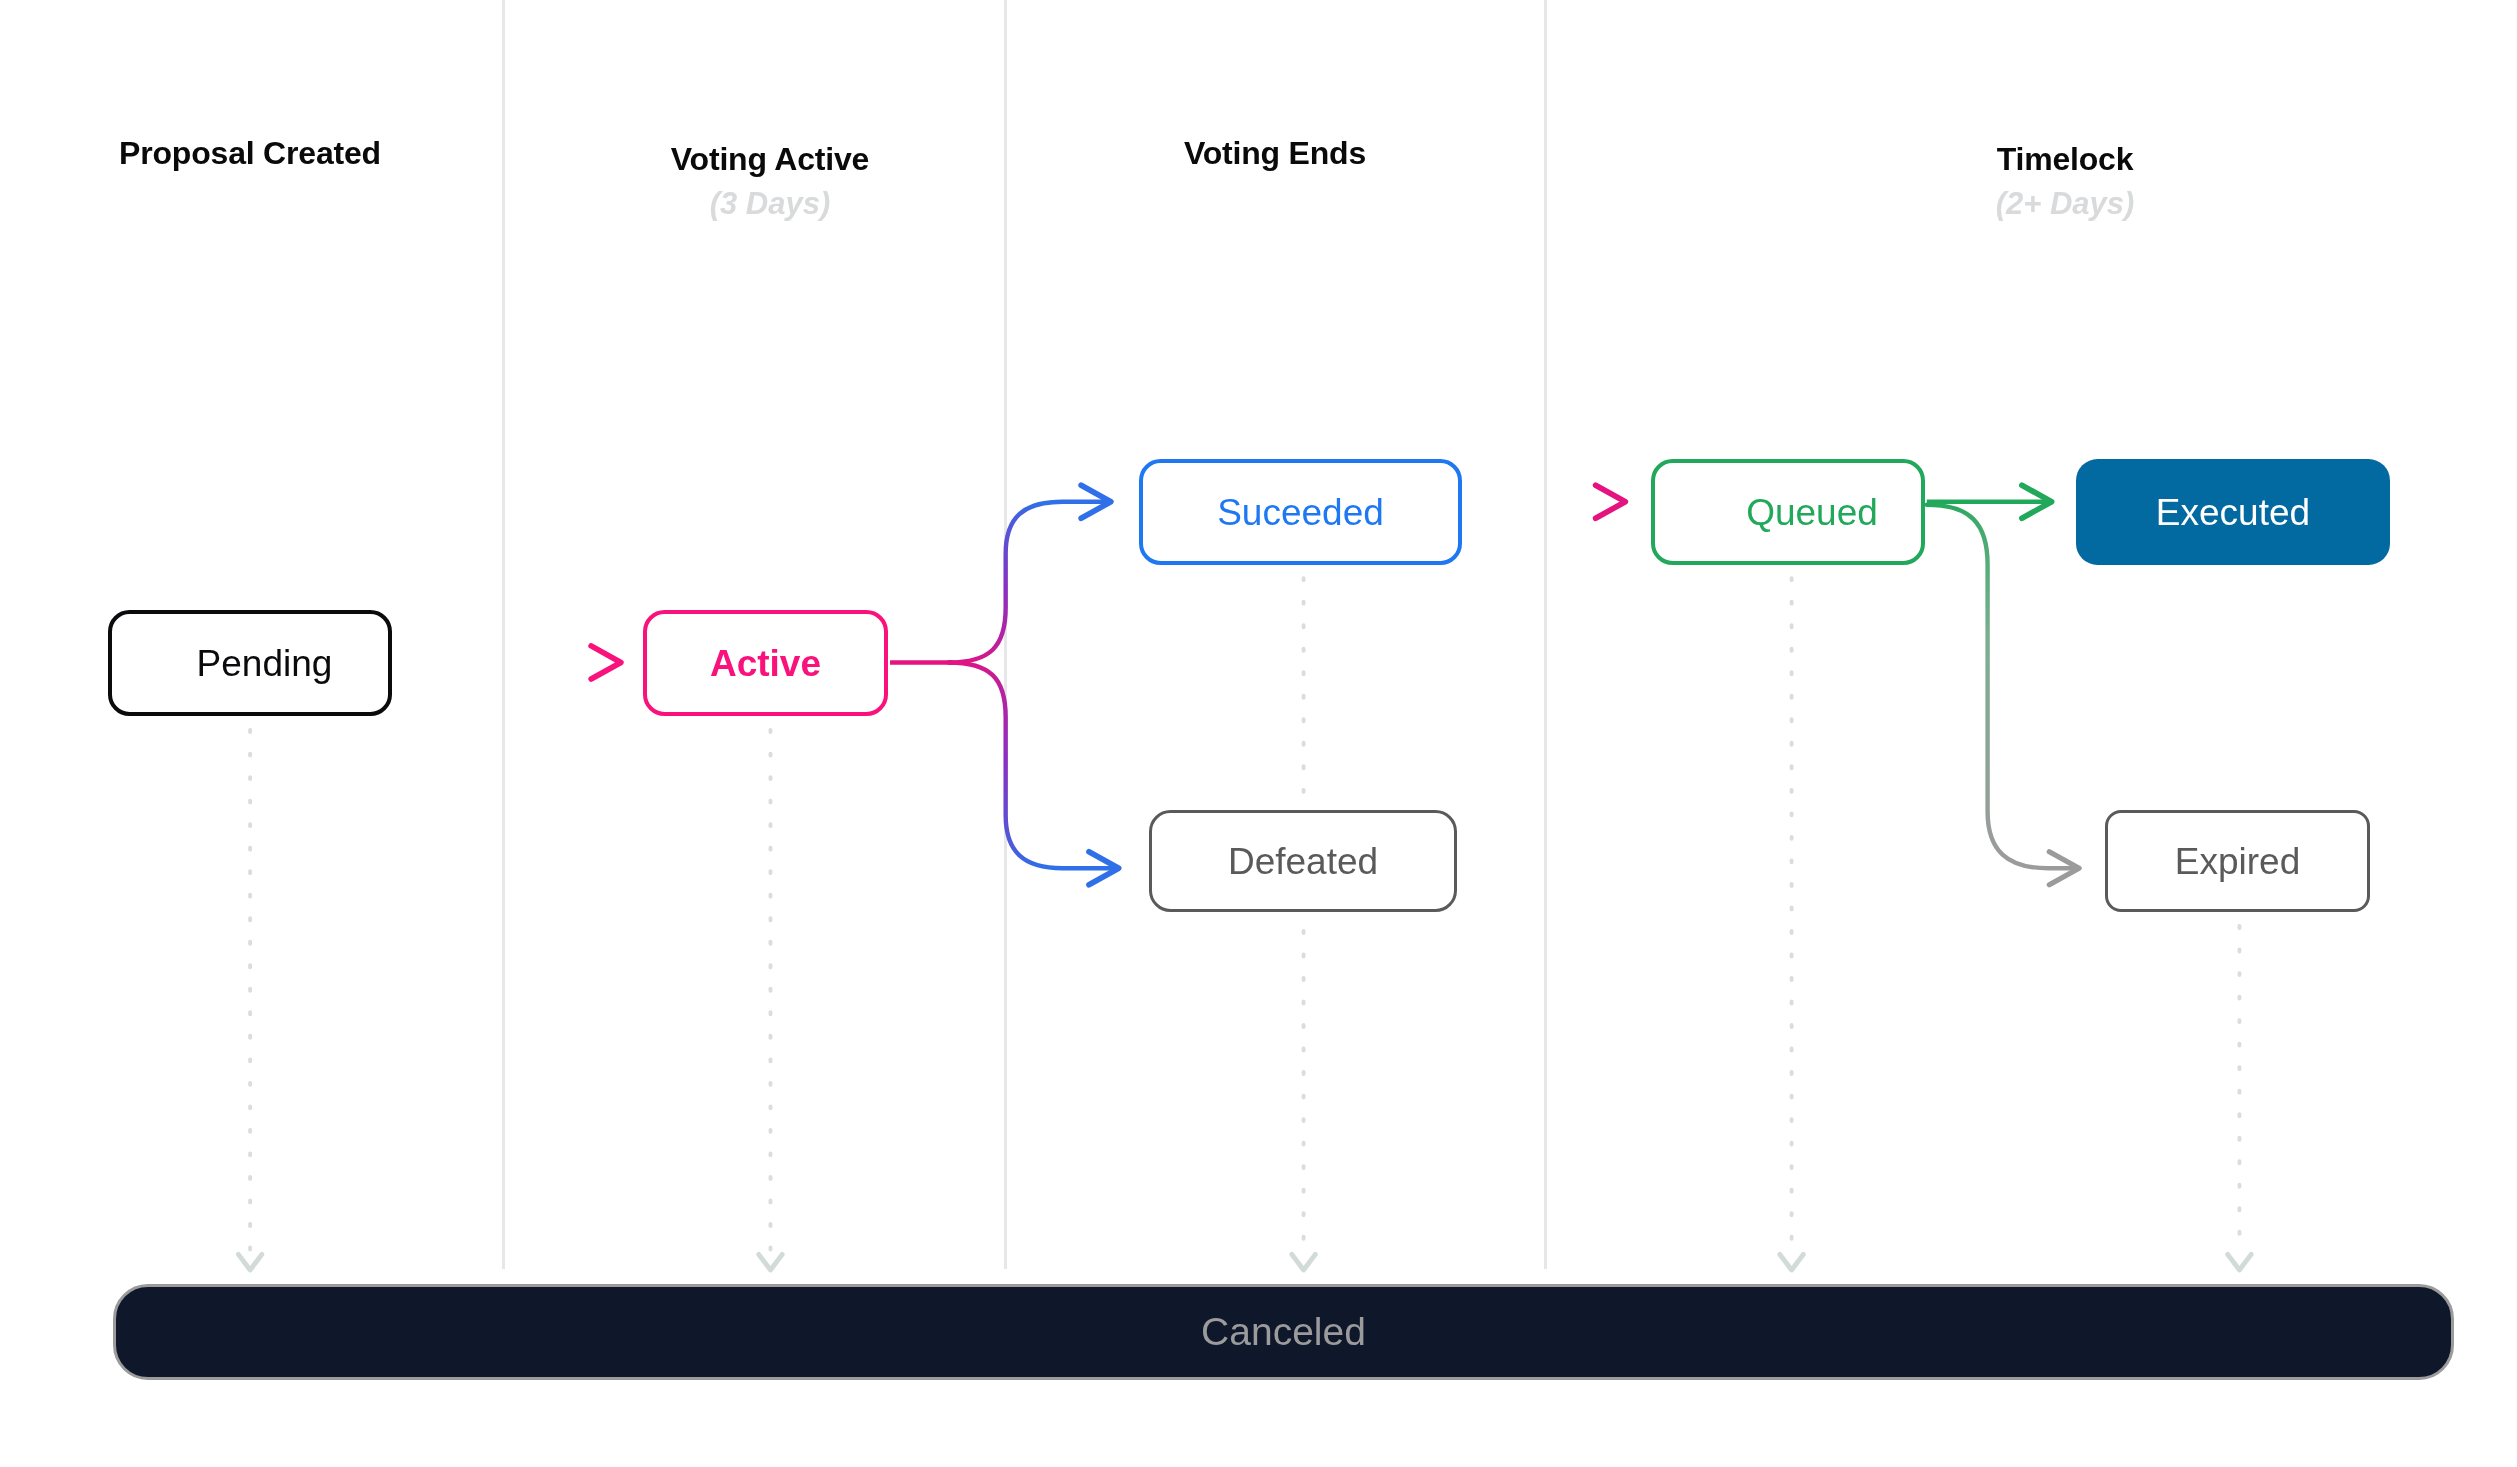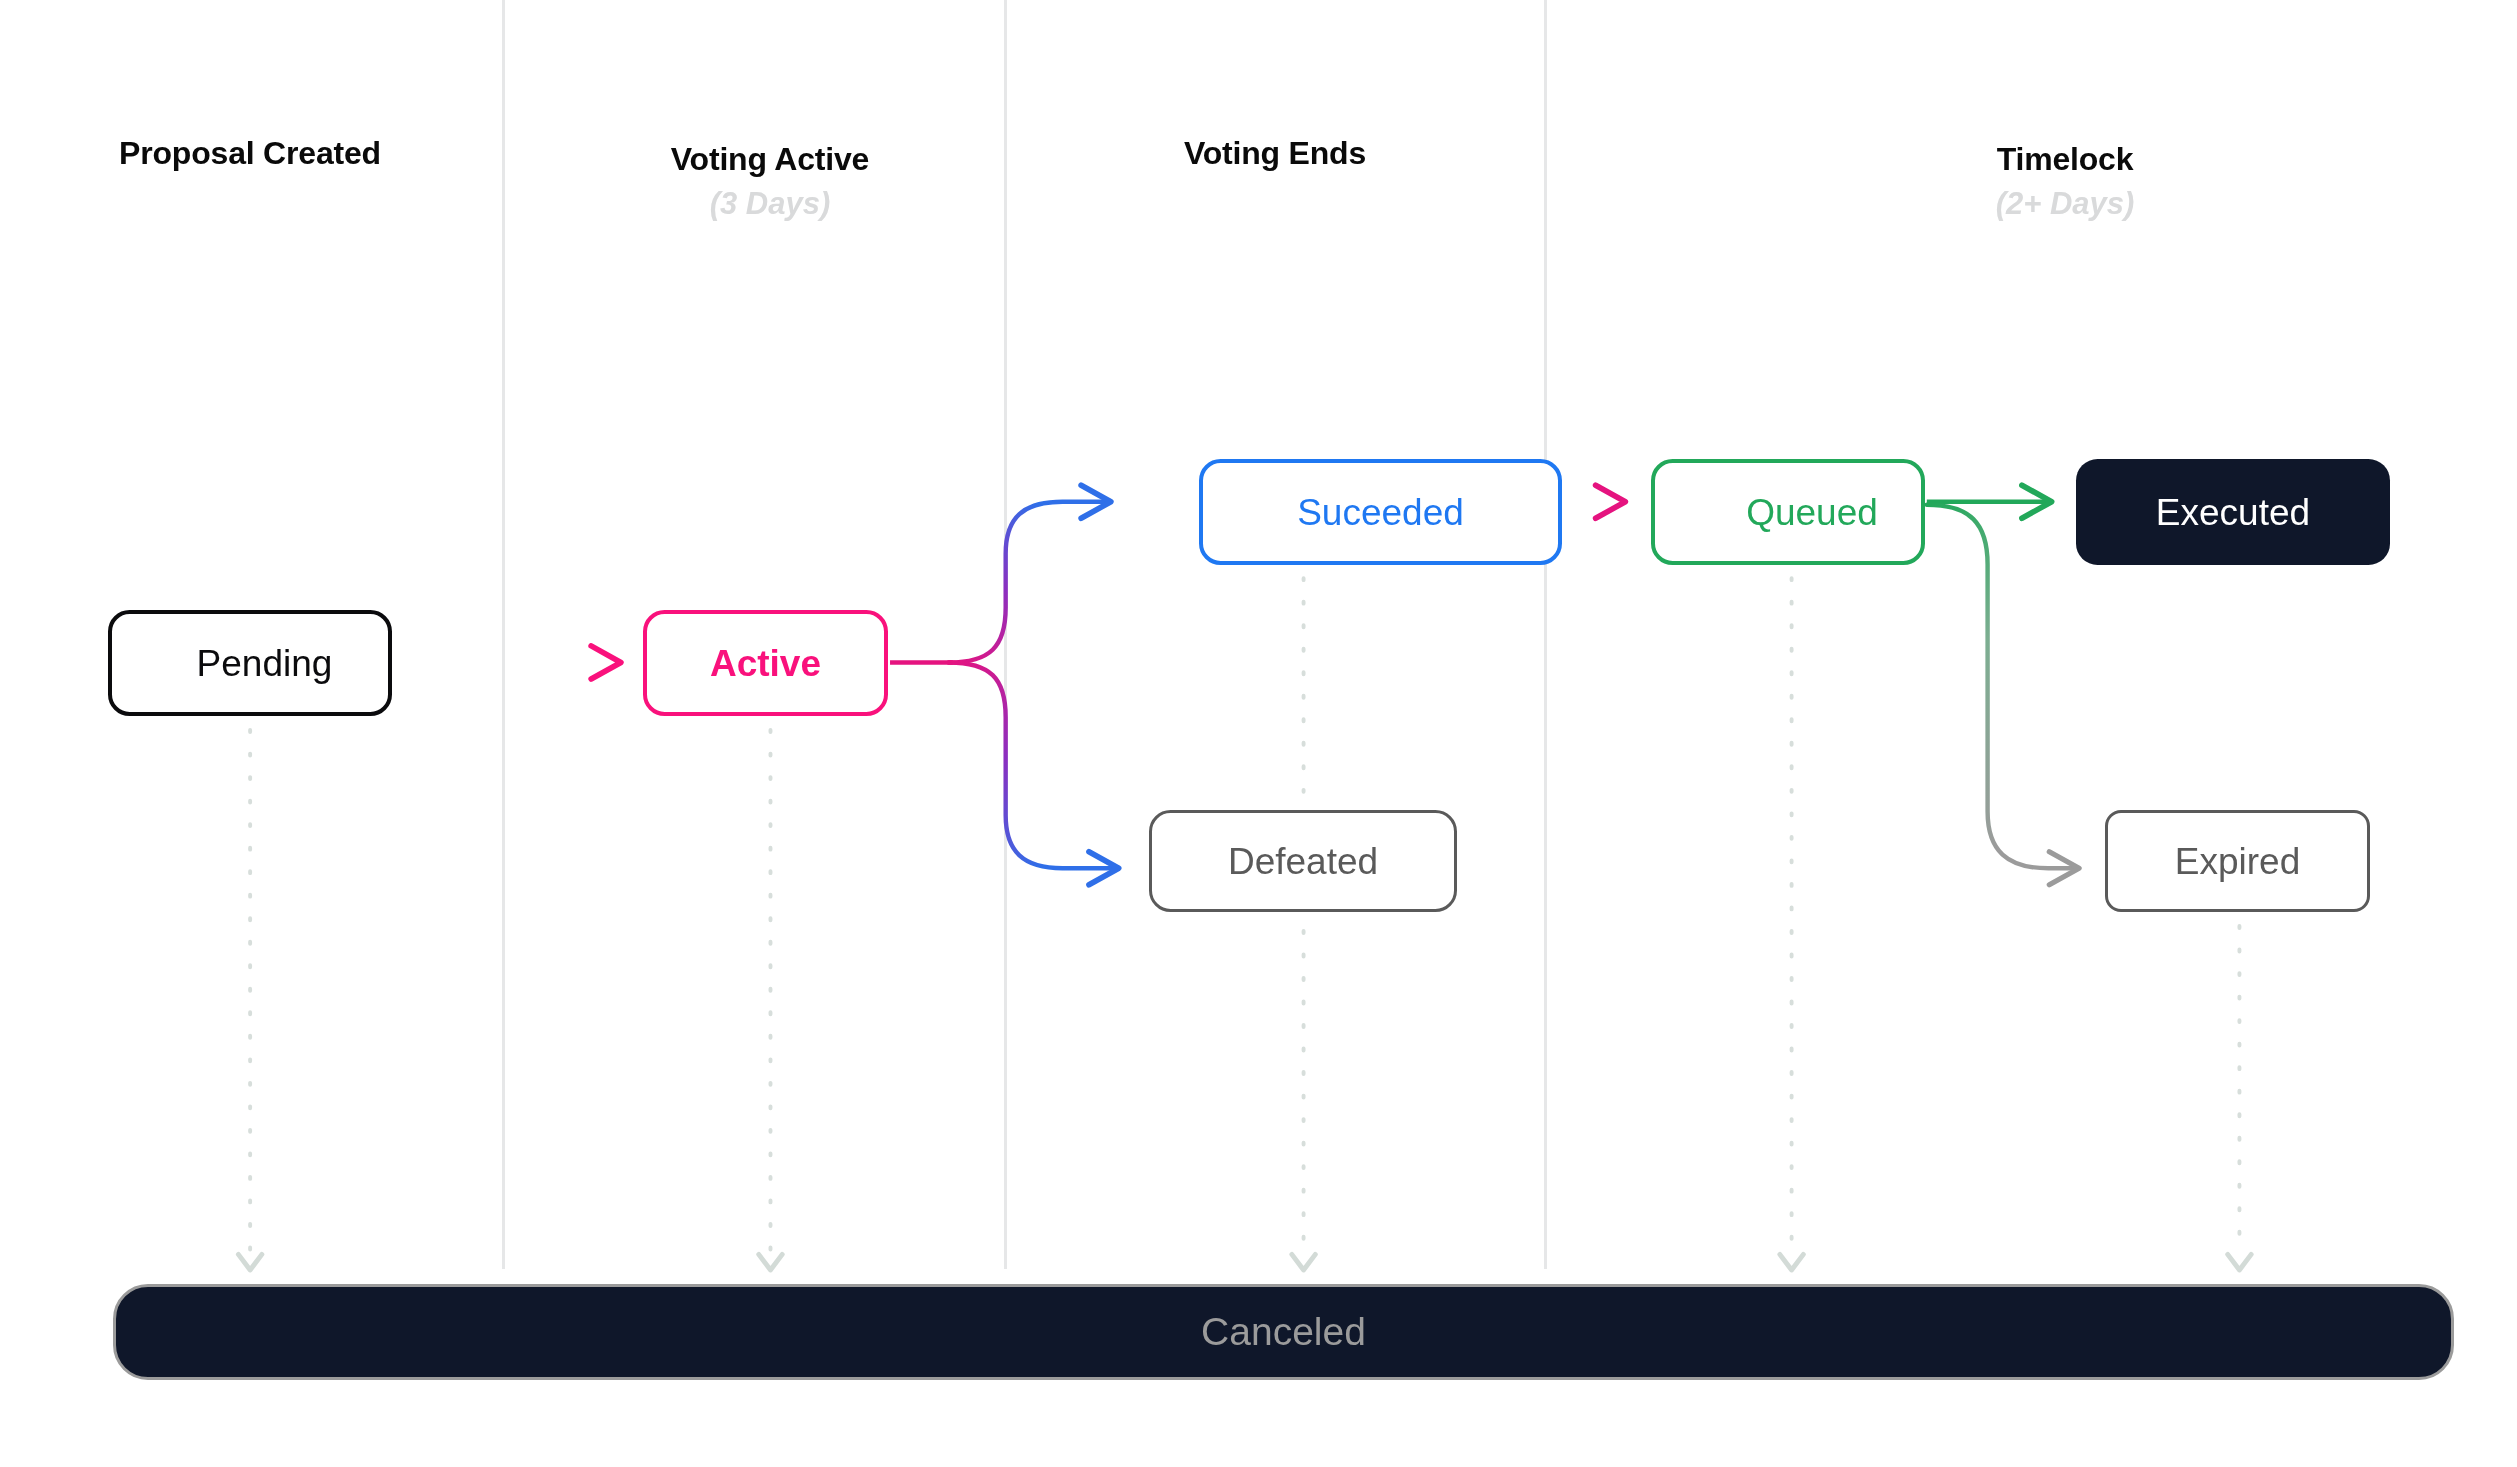--- a/index.html
+++ b/index.html
@@ -64,21 +64,21 @@
   .node.pending      { border: 4.9px solid #0b0b0d; padding-left: 29px; }
   .node.pending .node-label   { color: #0b0b0d; }
   .node.active       { border: 4.9px solid #f9117c; }
   .node.active .node-label    { color: #f9117c; font-weight: bold; }
   .node.succeeded    { border: 4.9px solid #1f78f2; }
   .node.succeeded .node-label { color: #1f78f2; }
   .node.defeated     { border: 3.9px solid #5a5a5a; }
   .node.defeated .node-label  { color: #5a5a5a; }
   .node.queued       { border: 4.9px solid #22a85a; padding-left: 48px; }
   .node.queued .node-label    { color: #22a85a; }
-  .node.executed     { border: none; background: #0f172a; text-align: center; }
+  .node.executed     { border: none; background: #0369a1; text-align: center; }
   .node.executed .node-label  { color: #ffffff; }
   .node.expired      { border: 3.9px solid #5a5a5a; }
   .node.expired .node-label   { color: #5a5a5a; }
   
   .canceled-bar {
     position: absolute;
     display: flex;
     align-items: center;
     justify-content: center;
     box-sizing: border-box;
@@ -202,21 +202,21 @@
   </svg>
 
   <div class="node pending" style="left:108px;top:610px;width:284px;height:106px;">
     <span class="node-label">Pending</span>
   </div>
 
   <div class="node active" style="left:643px;top:610px;width:245px;height:106px;">
     <span class="node-label">Active</span>
   </div>
 
-  <div class="node succeeded" style="left:1199px;top:459px;width:363px;height:106px;">
+  <div class="node succeeded" style="left:1139px;top:459px;width:323px;height:106px;">
     <span class="node-label">Suceeded</span>
   </div>
 
   <div class="node defeated" style="left:1149px;top:810px;width:308px;height:102px;">
     <span class="node-label">Defeated</span>
   </div>
 
   <div class="node queued" style="left:1651px;top:459px;width:274px;height:106px;">
     <span class="node-label">Queued</span>
   </div>

